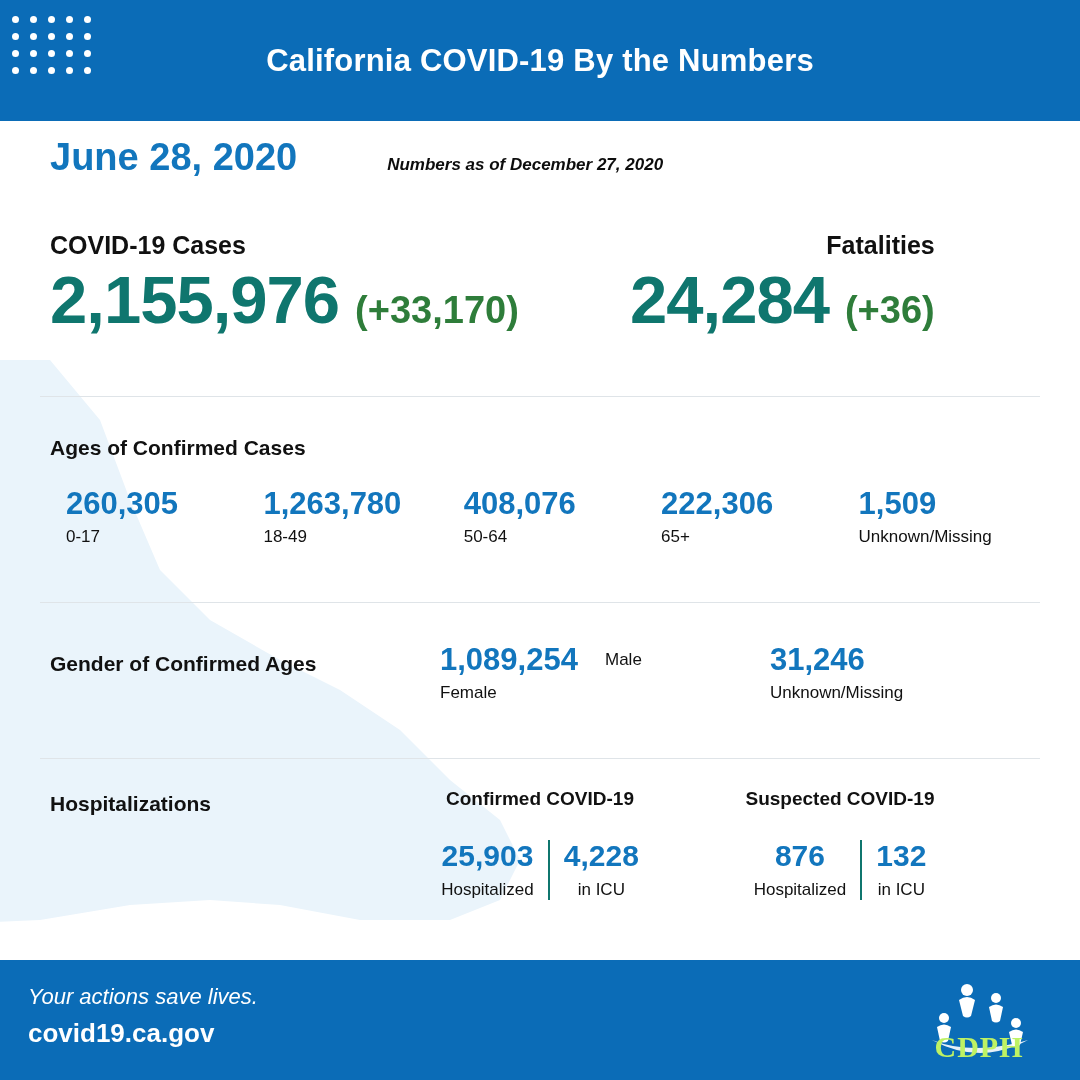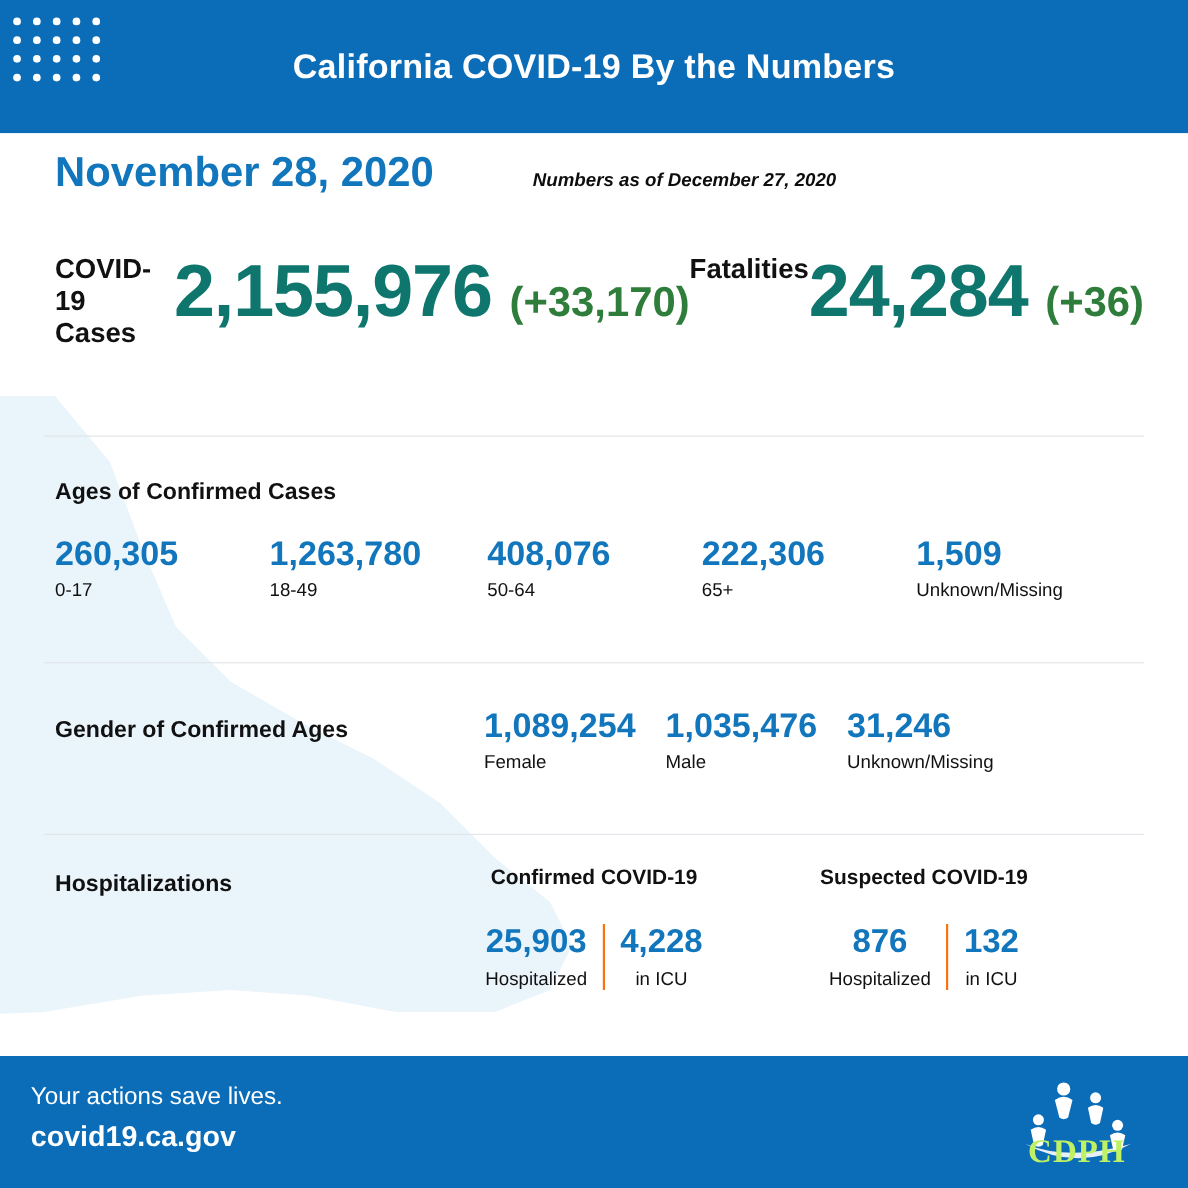--- a/index.html
+++ b/index.html
@@ -70,21 +70,21 @@
     color: #0d0d0d;
     font-size: 17px;
     font-weight: bold;
     font-style: italic;
   }
 
   .totals {
     position: absolute; top: 135px; left: 50px; right: 40px;
     display: flex;
   }
-  .total-block { display: flex; flex-direction: row; }
+  .total-block { display: flex; flex-direction: column; }
   .total-block.cases { width: 580px; }
   .total-label {
     font-size: 25px; font-weight: bold; color: #111111;
     margin-bottom: 6px;
   }
   .total-label.right { text-align: right; }
   .total-value-row { display: flex; align-items: baseline; }
   .total-number {
     font-size: 67px; font-weight: bold; color: #0f766e;
     line-height: 1;
@@ -107,21 +107,21 @@
   .section-title {
     font-size: 21px; font-weight: bold; color: #111111;
   }
 
   
   .ages { position: absolute; top: 340px; left: 50px; right: 40px; }
   .ages-grid {
     margin-top: 28px;
     display: flex;
   }
-  .age-col { width: 195px; }
+  .age-col { width: 195px; margin-left: 16px; }
   .age-col:nth-child(2) { width: 198px; }
   .age-num {
     font-size: 31px; font-weight: bold; color: #1276bd; line-height: 1.05;
   }
   .age-label {
     font-size: 17px; color: #111111; margin-top: 6px;
   }
 
   
   .gender { position: absolute; top: 548px; left: 50px; right: 40px; }
@@ -138,36 +138,36 @@
   .hosp { position: absolute; top: 692px; left: 50px; right: 40px; }
   .hosp-row { display: flex; }
   .hosp-title { width: 340px; padding-top: 4px; }
   .hosp-group { width: 300px; }
   .hosp-group-title {
     font-size: 19px; font-weight: bold; color: #111111;
     text-align: center; margin-bottom: 30px;
   }
   .hosp-pair { display: flex; justify-content: center; }
   .hosp-cell { padding: 0 14px; text-align: center; }
-  .hosp-cell.bordered { border-left: 2px solid #f97316; }
+  .hosp-cell.bordered { border-left: 2px solid #0f766e; }
   .h-num {
     font-size: 30px; font-weight: bold; color: #1276bd; line-height: 1.05;
   }
   .h-label { font-size: 17px; color: #111111; margin-top: 8px; }
 
   
   .footer {
     position: absolute; bottom: 0; left: 0;
     width: 1080px; height: 120px;
     background: #0b6cb7;
     z-index: 3;
   }
   .footer-line1 {
     position: absolute; left: 28px; top: 24px;
-    color: #ffffff; font-size: 22px;
+    color: #ffffff; font-size: 22px; font-style: italic;
   }
   .footer-line2 {
     position: absolute; left: 28px; top: 58px;
     color: #ffffff; font-size: 26px; font-weight: bold;
   }
   .logo {
     position: absolute; right: 26px; top: 18px;
     width: 150px; height: 86px;
   }
   .logo-text {
@@ -209,21 +209,21 @@
         <i></i>
         <i></i>
         <i></i>
     </div>
     <div class="header-title">California COVID-19 By the Numbers</div>
   </div>
 
   <div class="content">
 
     <div class="date-row">
-      <div class="date-main">November 28, 2020</div>
+      <div class="date-main">June 28, 2020</div>
       <div class="date-sub">Numbers as of December 27, 2020</div>
     </div>
 
     <div class="totals">
       <div class="total-block cases">
         <div class="total-label">COVID-19 Cases</div>
         <div class="total-value-row">
           <div class="total-number">2,155,976</div>
           <div class="total-delta">(+33,170)</div>
         </div>
@@ -268,21 +268,20 @@
     <div class="divider d2"></div>
 
     <div class="gender">
       <div class="gender-row">
         <div class="gender-title section-title">Gender of Confirmed Ages</div>
         <div class="gender-col">
           <div class="g-num">1,089,254</div>
           <div class="g-label">Female</div>
         </div>
         <div class="gender-col">
-          <div class="g-num">1,035,476</div>
           <div class="g-label">Male</div>
         </div>
         <div class="gender-col unknown">
           <div class="g-num">31,246</div>
           <div class="g-label">Unknown/Missing</div>
         </div>
       </div>
     </div>
 
     <div class="divider d3"></div>

